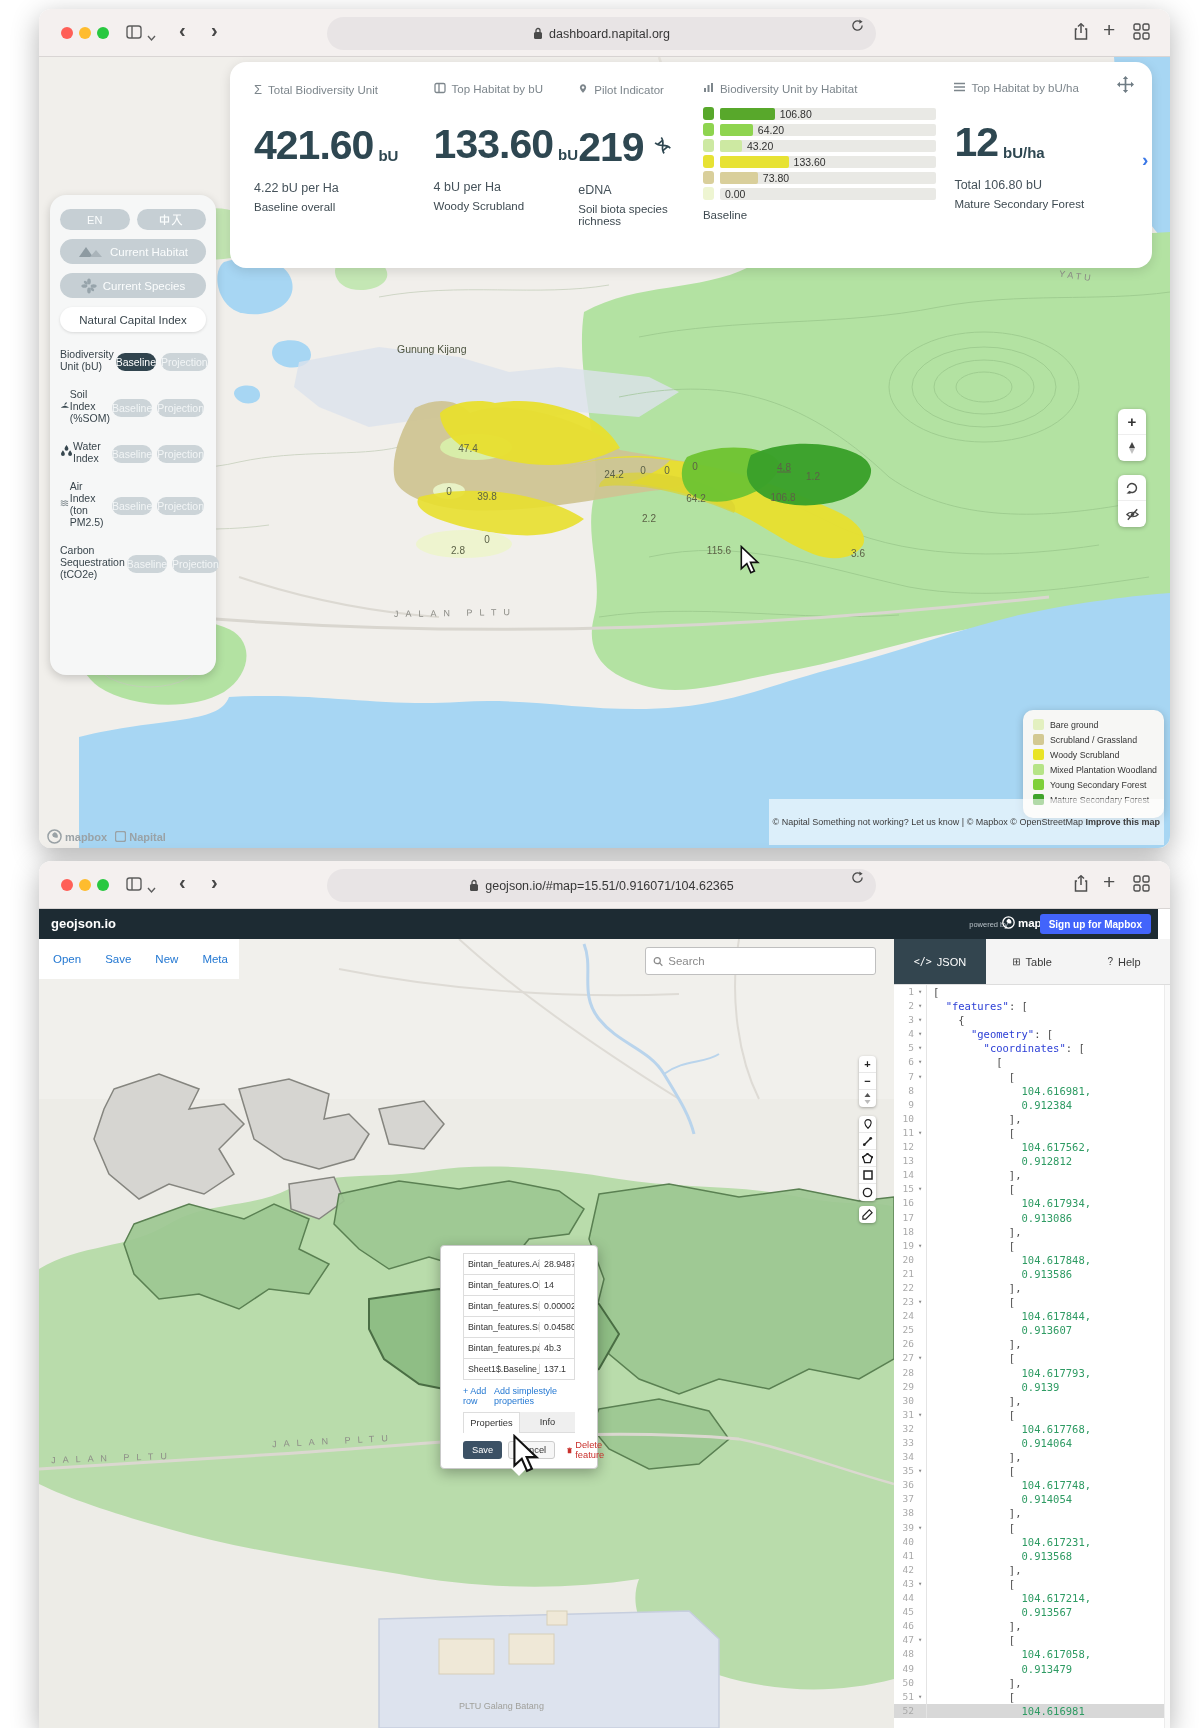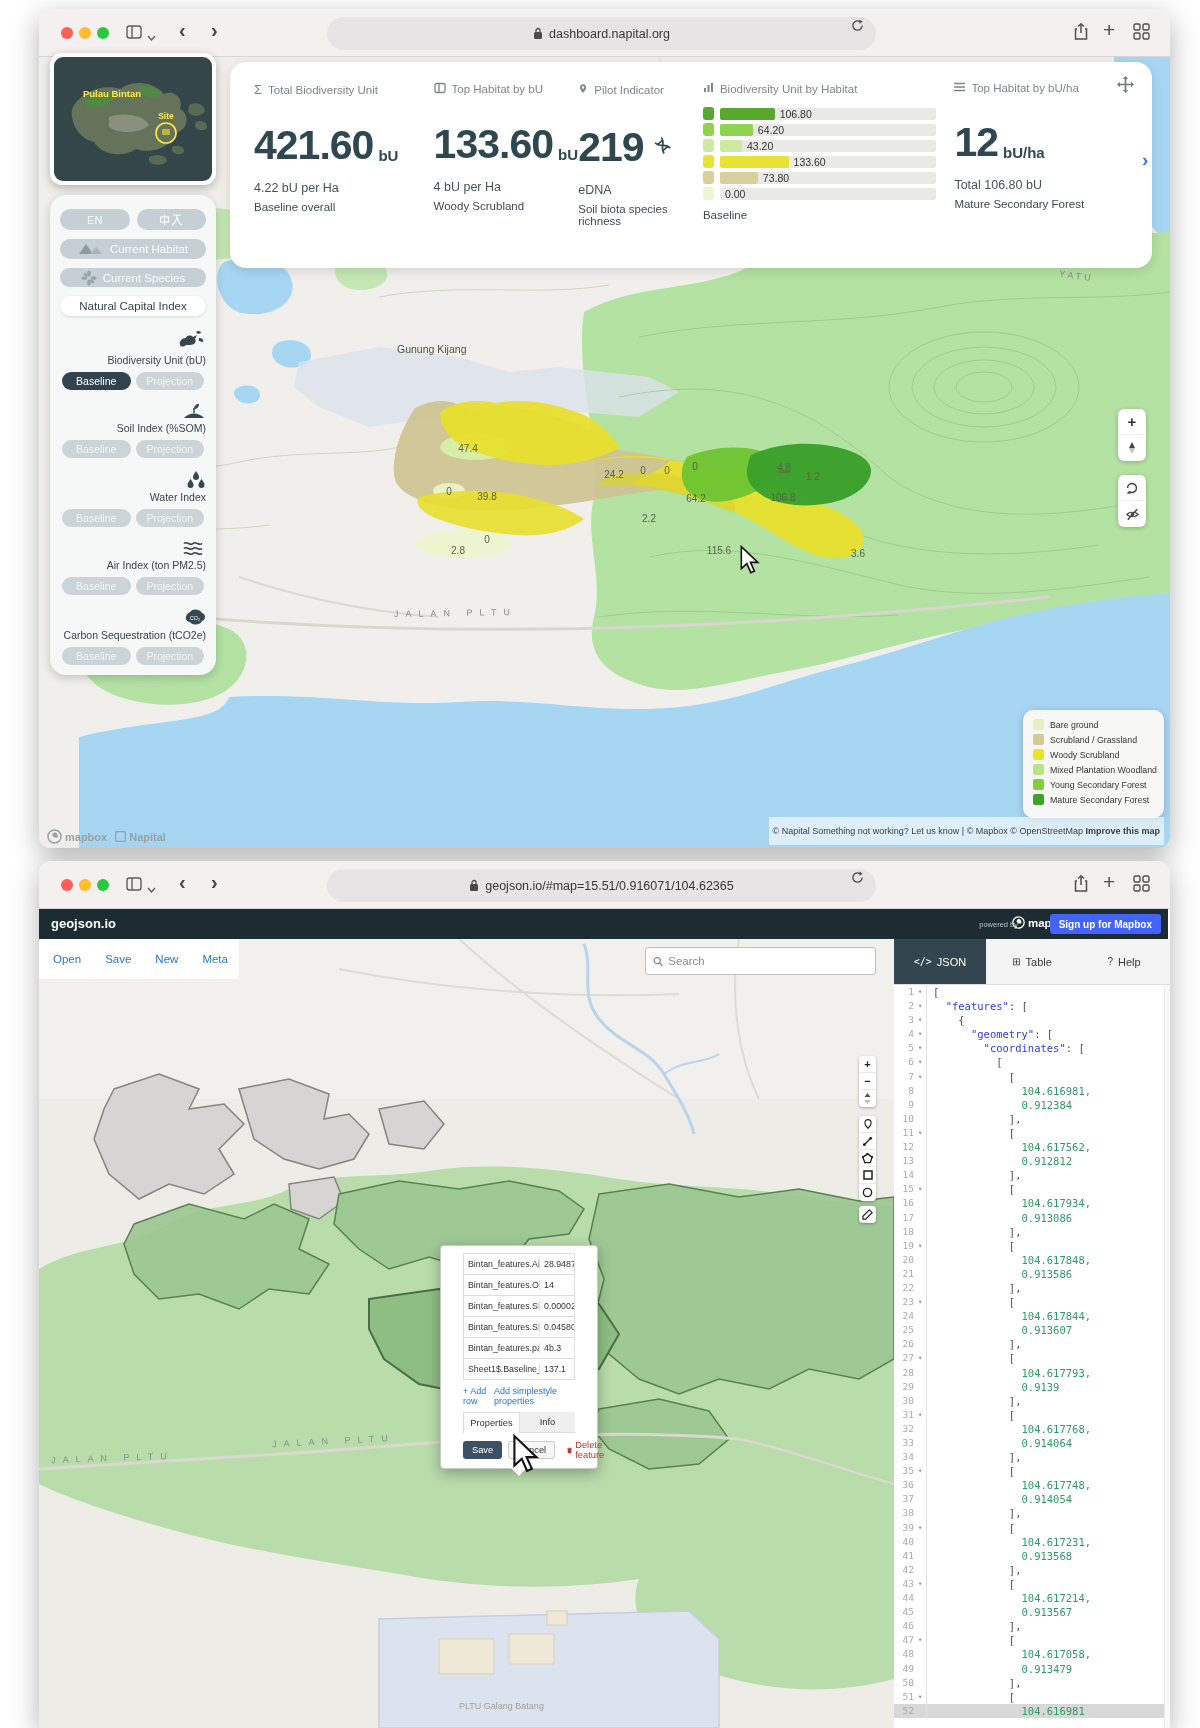--- a/index.html
+++ b/index.html
@@ -41,38 +41,38 @@
   .moveicon{position:absolute;right:18px;top:14px}
   
   .minimap{position:absolute;left:11px;top:44px;width:166px;height:132px;background:#fff;border-radius:12px;box-shadow:0 3px 10px rgba(0,0,0,.25);padding:4px}
   .minimap svg{border-radius:9px;display:block}
   .side{position:absolute;left:11px;top:186px;width:166px;height:480px;background:#f6f7f7;border-radius:16px;box-shadow:0 3px 10px rgba(0,0,0,.18);padding:14px 10px 10px;display:flex;flex-direction:column;align-items:center}
   .langrow{display:flex;gap:7px;width:100%}
   .pill{background:#c6cfd4;color:#fbfdfd;border-radius:12px;font-size:11px;display:flex;align-items:center;justify-content:center;gap:6px}
   .lang{flex:1;height:21px}
   .toggle{width:100%;height:25px;border-radius:13px;font-size:11.5px;margin-top:9px}
   .toggle.white{background:#fff;color:#39454c;box-shadow:0 1px 3px rgba(0,0,0,.12)}
-  .metric{display:flex;flex-direction:column;align-items:flex-end;margin-top:13px;width:100%}
+  .metric{display:flex;flex-direction:row;align-items:center;margin-top:13px;width:100%}
   .metric .mlabel{font-size:10.5px;color:#39454c;margin-top:3px}
   .mbtns{display:flex;gap:5px;margin-top:6px;width:100%;padding:0 2px}
   .mbtn{flex:1;height:18px;border-radius:9px;background:#ccd4d8;color:#f2f5f6;font-size:10.5px;display:flex;align-items:center;justify-content:center}
   .mbtn.active{background:#31444e;color:#fff}
   
   .mapctl{position:absolute;left:1079px;width:28px;background:#fff;border-radius:6px;box-shadow:0 1px 4px rgba(0,0,0,.25);overflow:hidden}
   .mapctl .mbtnc{width:28px;height:26px;display:flex;align-items:center;justify-content:center;border-bottom:1px solid #eee;color:#333;font-size:15px;font-weight:bold}
   .mapctl .mbtnc:last-child{border-bottom:none}
   .legend{position:absolute;left:984px;top:701px;width:141px;background:#f7f7f5;border-radius:10px;box-shadow:0 2px 8px rgba(0,0,0,.2);padding:9px 10px}
   .lg-row{display:flex;align-items:center;margin-bottom:4px}
   .lg-chip{width:11px;height:11px;border-radius:2px;margin-right:6px;flex:none}
   .lg-label{font-size:8.8px;color:#333;white-space:nowrap}
-  .attr-right{position:absolute;right:6px;bottom:3px;font-size:9px;color:#3c3c3c;background:rgba(255,255,255,.6);padding:9px 4px;white-space:nowrap}
+  .attr-right{position:absolute;right:6px;bottom:3px;font-size:9px;color:#3c3c3c;background:rgba(255,255,255,.6);padding:18px 4px;white-space:nowrap}
   .attr-right b{font-weight:bold}
   .brandrow{position:absolute;left:8px;bottom:4px;display:flex;align-items:center;gap:8px;color:#9aa2a6;font-size:11px;font-weight:bold}
   
-  .gnav{position:absolute;left:0;top:48px;right:2px;height:44px;background:#1d2b33}
+  .gnav{position:absolute;left:0;top:48px;right:12px;height:44px;background:#1d2b33}
   .gbrand{position:absolute;left:12px;top:7px;color:#fff;font-size:13px;font-weight:bold}
   .gpowered{position:absolute;right:150px;top:11px;color:#b9c2c8;font-size:7.5px}
   .glogo{position:absolute;right:96px;top:7px;color:#fff;font-size:11.5px;font-weight:bold;display:flex;align-items:center;gap:3px}
   .gsignup{position:absolute;right:7px;top:5px;height:20px;background:#4264fb;color:#fff;font-size:10px;font-weight:bold;border-radius:3px;display:flex;align-items:center;padding:0 9px}
   .gbody{position:absolute;left:0;top:78px;right:0;bottom:0}
   .gmap{position:absolute;left:0;top:0;width:855px;bottom:0;background:#edece7;overflow:hidden}
   .gmenu{position:absolute;left:0;top:0;width:200px;height:40px;background:#fff;display:flex;align-items:center;gap:24px;padding-left:14px}
   .mlink{font-size:11.5px;color:#2478d2}
   .gsearch{position:absolute;left:606px;top:8px;width:231px;height:28px;background:#fff;border:1px solid #bfbfbf;border-radius:3px;display:flex;align-items:center;padding:0 7px;gap:5px}
   .gsearch input{border:none;outline:none;font-size:11.5px;color:#333;width:100%;font-family:"Liberation Sans",sans-serif}
@@ -379,37 +379,20 @@
           </div>
         <div class="csub1">Total 106.80 bU</div>
         <div class="csub2">Mature Secondary Forest</div>
       </div>
       <span class="moveicon"><svg width="17" height="17" viewBox="0 0 16 16">
             <path d="M8 0 L10.5 2.8 H8.8 V7.2 H13.2 V5.5 L16 8 L13.2 10.5 V8.8 H8.8 V13.2 H10.5 L8 16 L5.5 13.2 H7.2 V8.8 H2.8 V10.5 L0 8 L2.8 5.5 V7.2 H7.2 V2.8 H5.5 Z" fill="#6f7c84"></path>
           </svg></span>
     </div>
     <span class="panel-arrow">›</span>
 
-    <div class="minimap">
-      <svg width="158" height="124" viewBox="0 0 158 124">
-        <rect width="158" height="124" fill="#35464b"></rect>
-        <path d="M18 52 C28 32 52 27 66 32 C80 22 100 25 110 37 C120 32 130 42 126 52 C136 57 134 72 124 75 C116 92 96 97 82 92 C67 102 47 97 40 85 C26 82 16 67 18 52 Z" fill="#64735a"></path>
-        <path d="M30 45 C40 35 55 33 62 38 C58 48 44 52 34 50 Z" fill="#4e8a44"></path>
-        <path d="M85 30 C95 27 105 31 108 38 C100 42 88 40 85 35 Z" fill="#4e8a44"></path>
-        <path d="M55 60 C70 55 90 58 95 68 C85 78 62 76 55 70 Z" fill="#8b907e"></path>
-        <path d="M135 48 C142 44 150 47 151 54 C148 60 138 60 134 55 Z" fill="#5a6a52"></path>
-        <path d="M142 65 C148 62 154 66 153 71 C149 75 142 73 141 69 Z" fill="#5a6a52"></path>
-        <path d="M95 100 C102 96 112 98 113 104 C108 110 97 108 95 104 Z" fill="#5a6a52"></path>
-        <path d="M118 90 C124 87 131 90 130 95 C126 99 119 97 118 93 Z" fill="#5a6a52"></path>
-        <circle cx="112" cy="76" r="10" fill="none" stroke="#ffe84a" stroke-width="1.6"></circle>
-        <rect x="108" y="72" width="8" height="6" rx="1" fill="#d8c433" opacity="0.8"></rect>
-        <text x="58" y="40" font-size="9.5" font-weight="bold" fill="#ffe84a" text-anchor="middle">Pulau Bintan</text>
-        <text x="112" y="62" font-size="8.5" font-weight="bold" fill="#ffe84a" text-anchor="middle">Site</text>
-      </svg>
-    </div>
 
     <div class="side">
       <div class="langrow">
         <div class="pill lang">EN</div>
         <div class="pill lang" aria-label="中文">
           <svg width="24" height="12" viewBox="0 0 24 12">
               <g stroke="#fbfdfd" stroke-width="1.2" fill="none">
                 <rect x="1.5" y="3" width="8" height="5"></rect>
                 <line x1="5.5" y1="0.5" x2="5.5" y2="11"></line>
                 <path d="M14 1 H22 M18 1 C18 5 16 9 13 11 M18 4 C19 7 21 10 23 11"></path>

